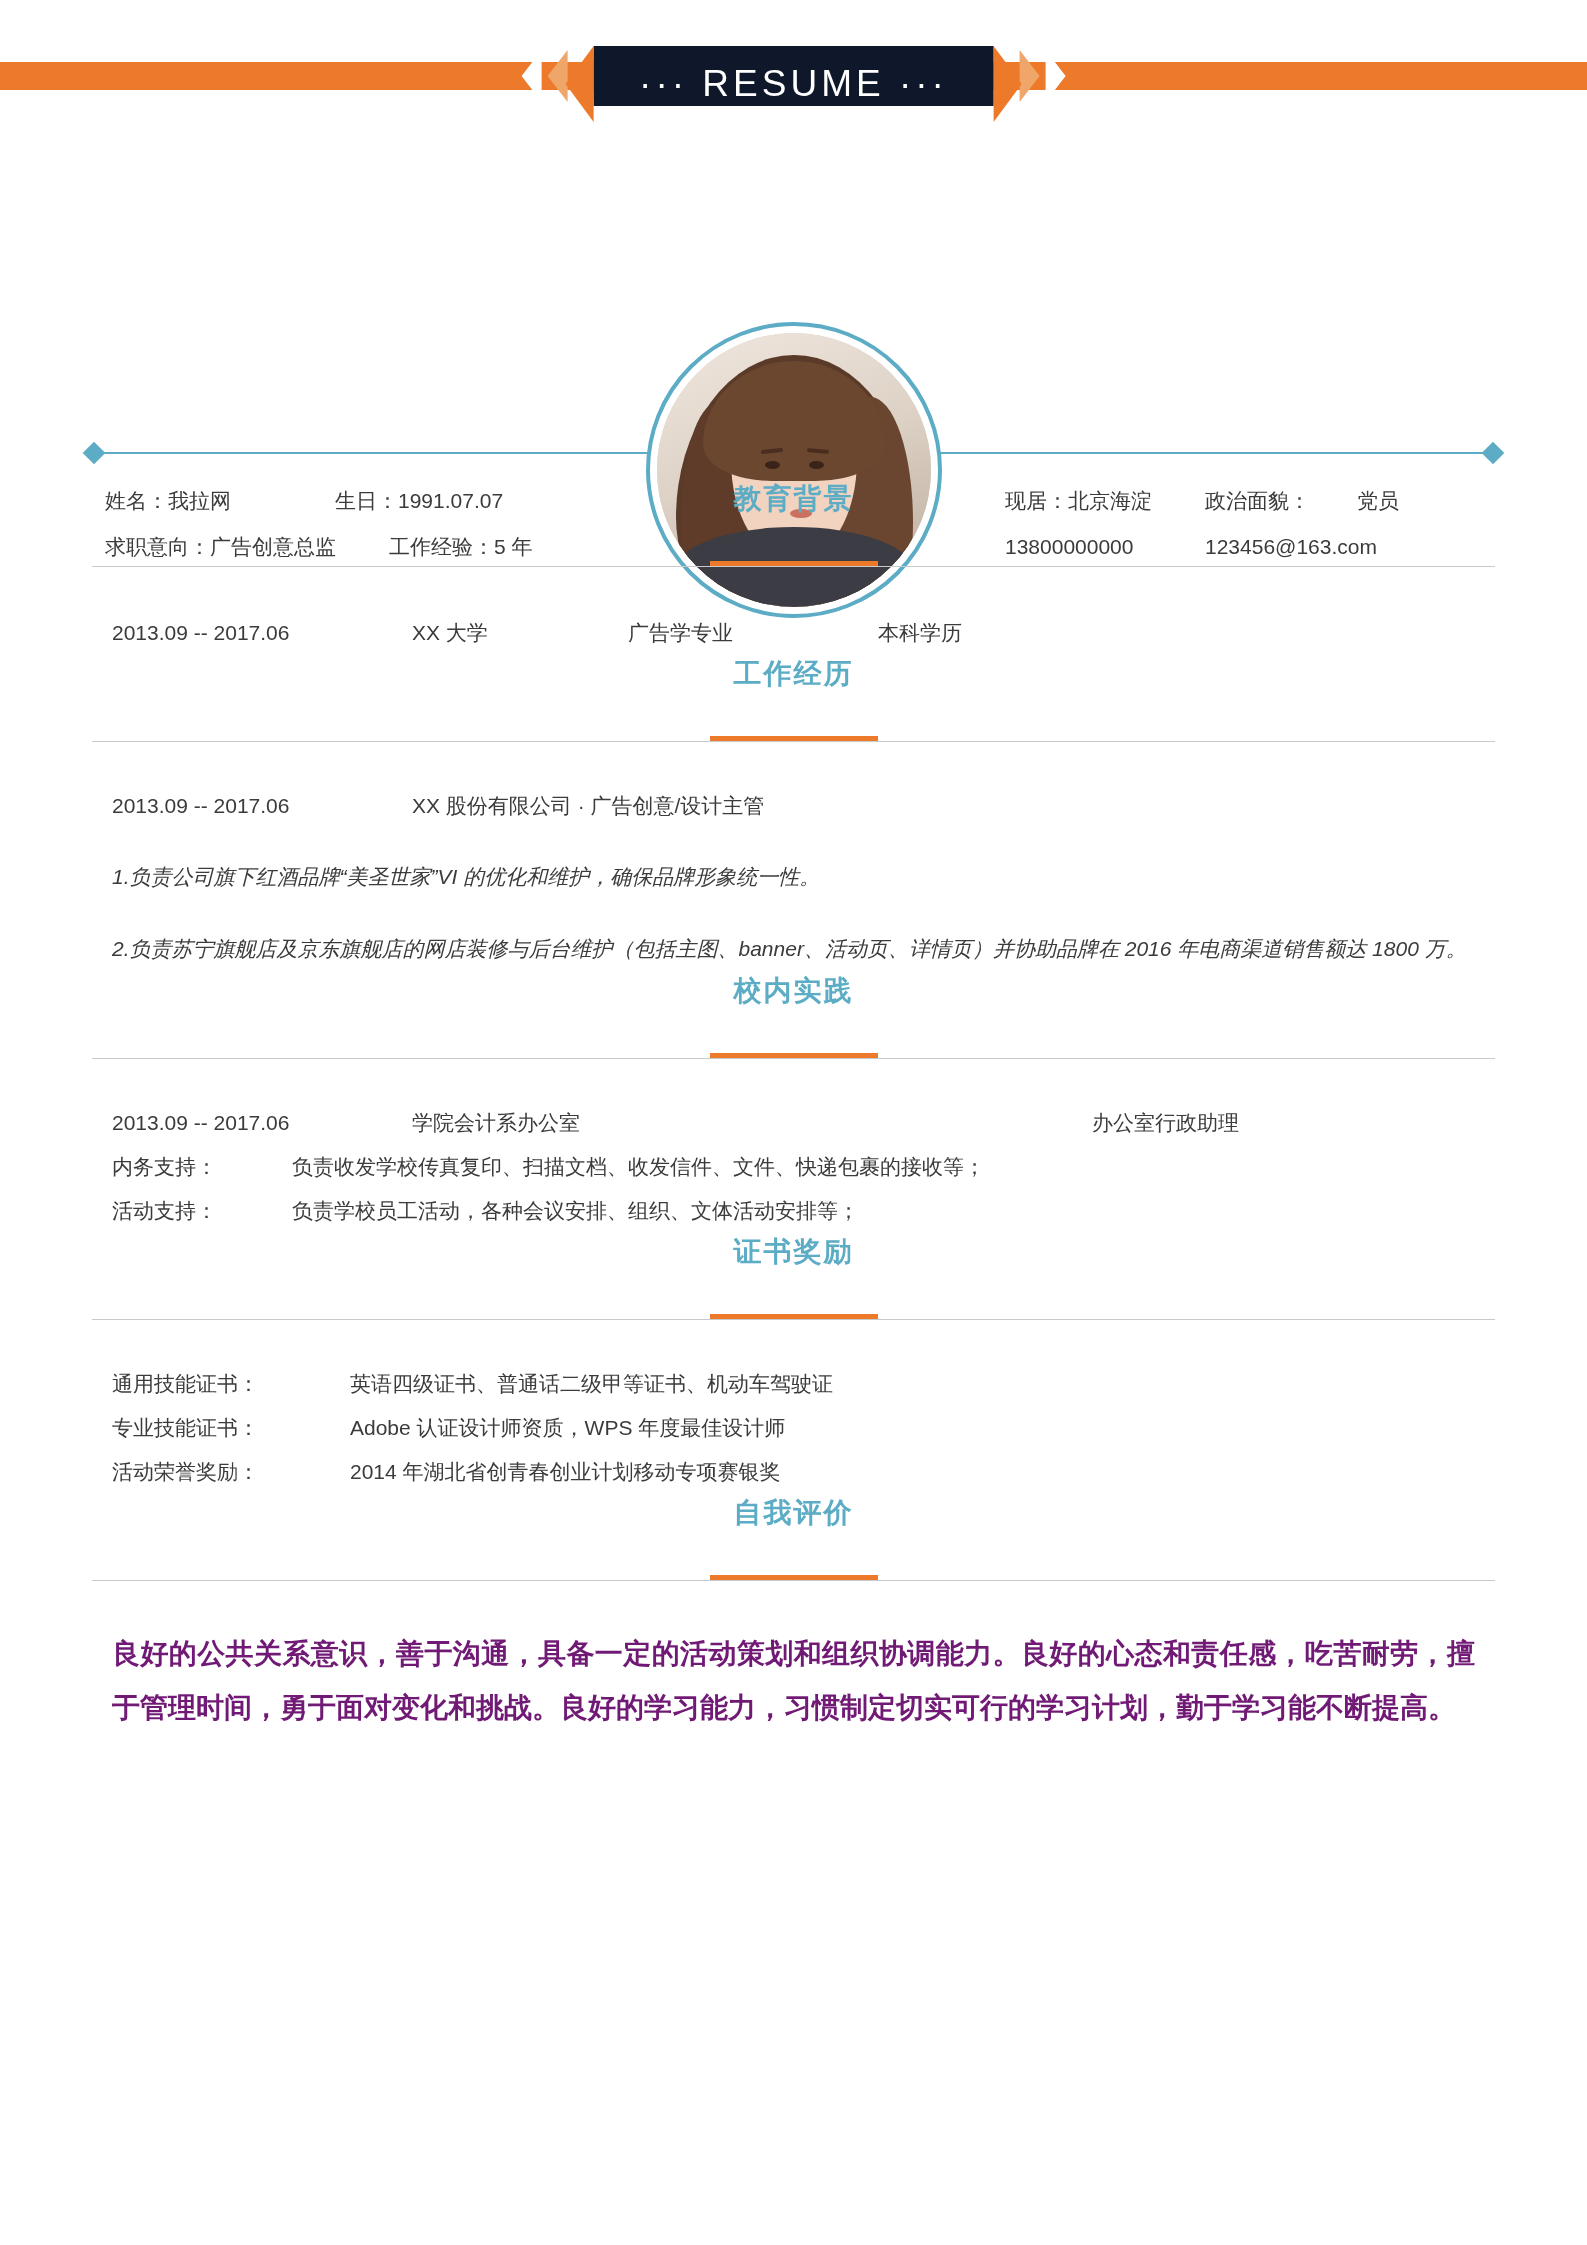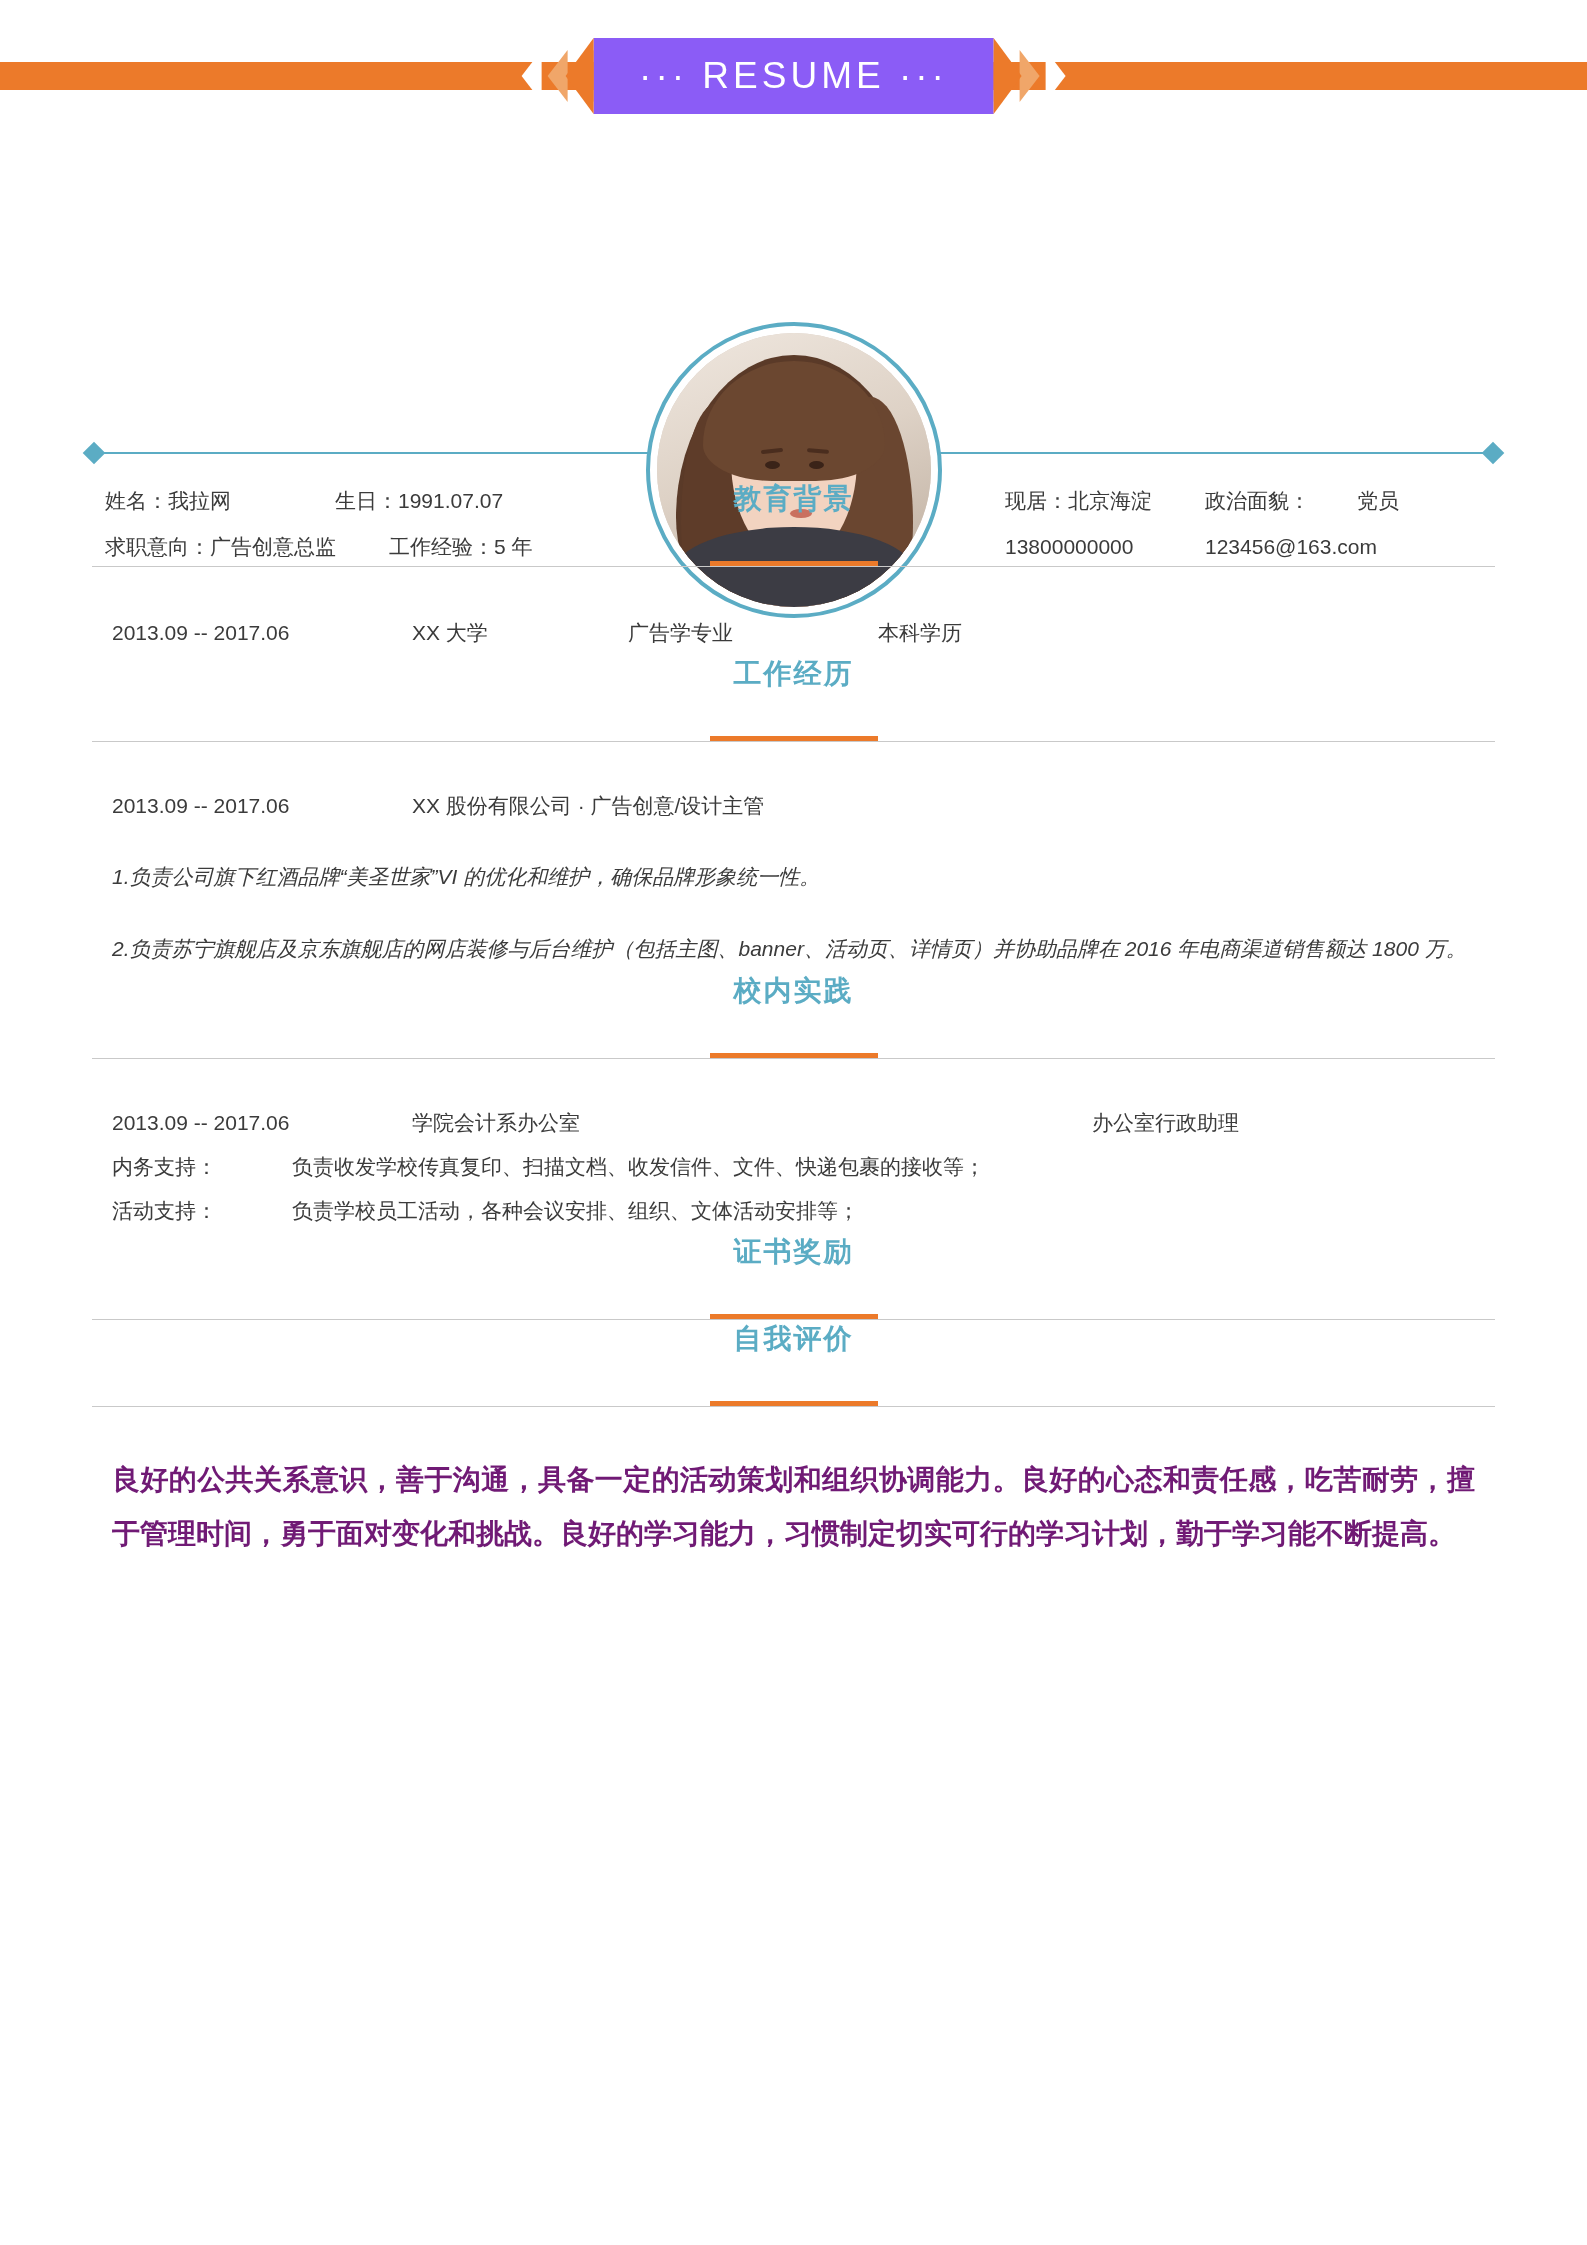--- a/index.html
+++ b/index.html
@@ -48,26 +48,26 @@
     height: 0;
     border-top: 26px solid transparent;
     border-bottom: 26px solid transparent;
   }
   .chev-left { border-right: 20px solid #f0a669; }
   .chev-right { border-left: 20px solid #f0a669; }
   .chev.white-l { border-right-color: #ffffff; }
   .chev.white-r { border-left-color: #ffffff; }
 
   .title-plate {
-    background: #8b5cf6;
+    background: #0f172a;
     color: #ffffff;
     font-size: 37px;
     letter-spacing: 4px;
     padding: 0 46px;
-    height: 76px;
+    height: 60px;
     line-height: 76px;
     white-space: nowrap;
     position: relative;
   }
   .title-plate::before,
   .title-plate::after {
     content: "";
     position: absolute;
     top: 0;
     width: 0;
@@ -412,20 +412,34 @@
     </div>
   </div>
 </div>
 
 <div class="section">
   <div class="sec-title-wrap">
     <span class="sec-title">证书奖励</span>
     <div class="sec-underline"></div>
   </div>
   <div class="sec-divider"></div>
+  <div class="sec-body t-work">
+    <div class="cert-row line">
+      <span class="cert-lbl">通用技能证书：</span>
+      <span>英语四级证书、普通话二级甲等证书、机动车驾驶证</span>
+    </div>
+    <div class="cert-row line">
+      <span class="cert-lbl">专业技能证书：</span>
+      <span>Adobe 认证设计师资质，WPS 年度最佳设计师</span>
+    </div>
+    <div class="cert-row line">
+      <span class="cert-lbl">活动荣誉奖励：</span>
+      <span>2014 年湖北省创青春创业计划移动专项赛银奖</span>
+    </div>
+  </div>
 </div>
 
 <div class="section">
   <div class="sec-title-wrap">
     <span class="sec-title">自我评价</span>
     <div class="sec-underline"></div>
   </div>
   <div class="sec-divider"></div>
   <div class="spacer-md"></div>
   <div class="selfeval">良好的公共关系意识，善于沟通，具备一定的活动策划和组织协调能力。良好的心态和责任感，吃苦耐劳，擅于管理时间，勇于面对变化和挑战。良好的学习能力，习惯制定切实可行的学习计划，勤于学习能不断提高。</div>

